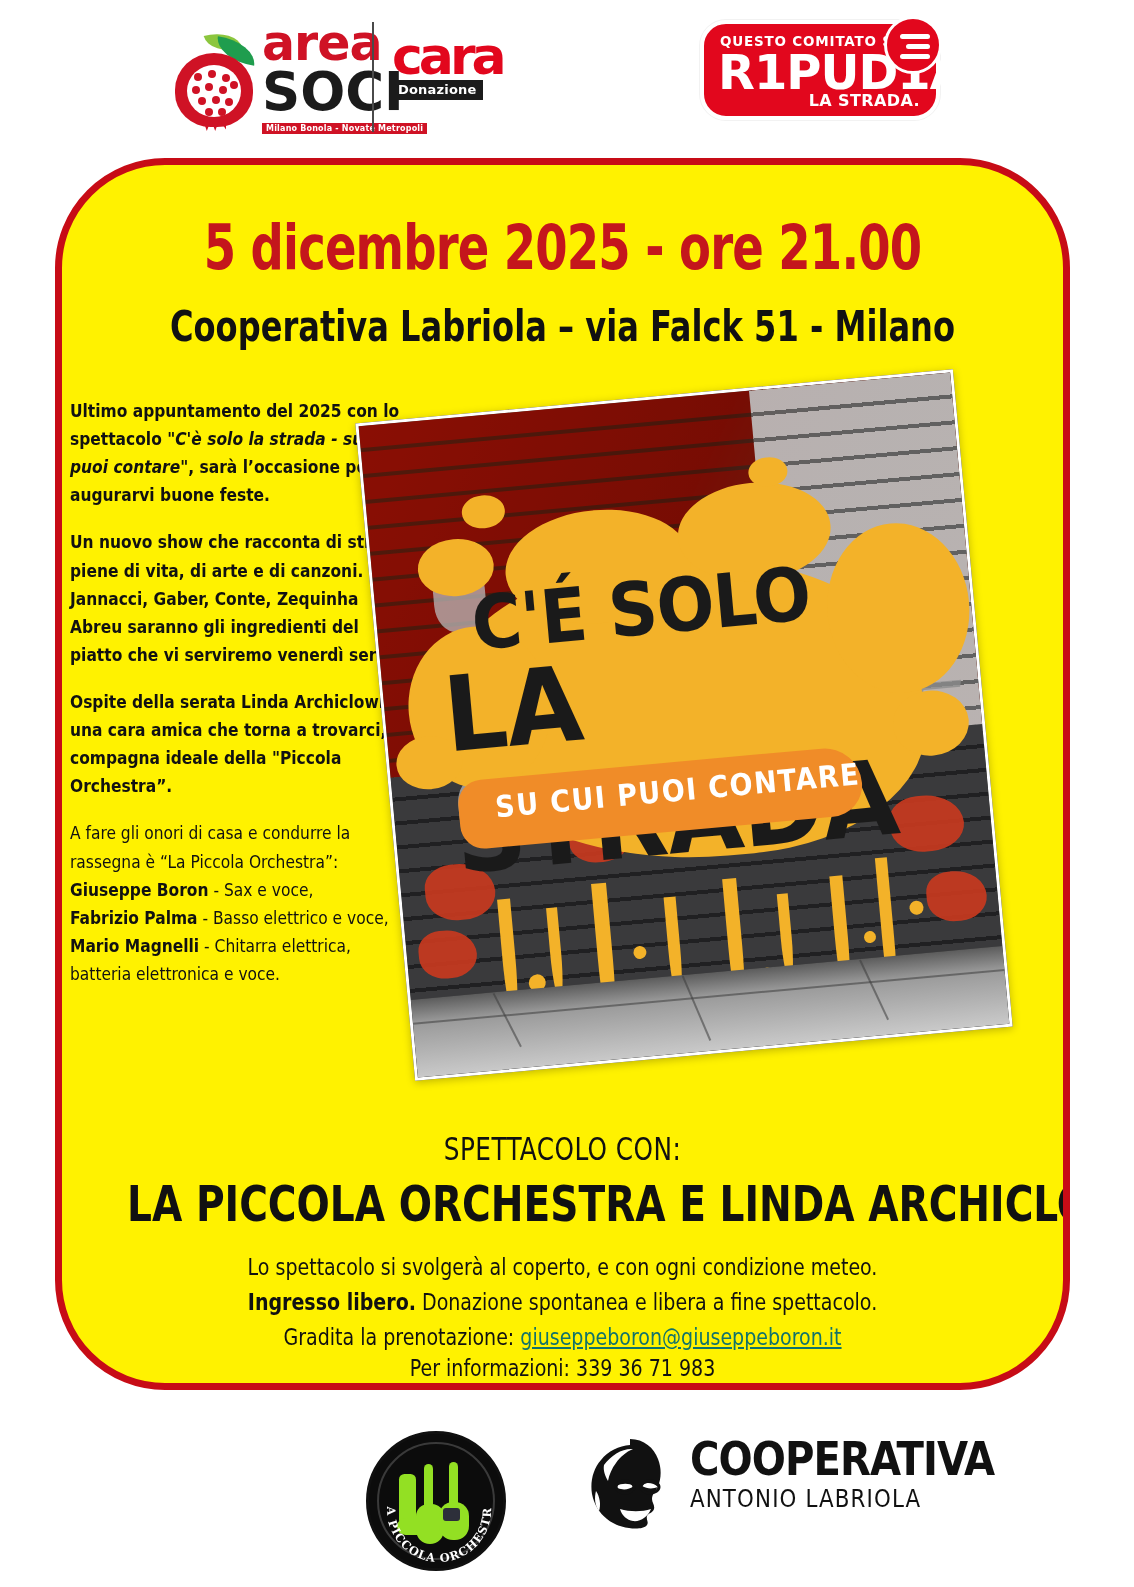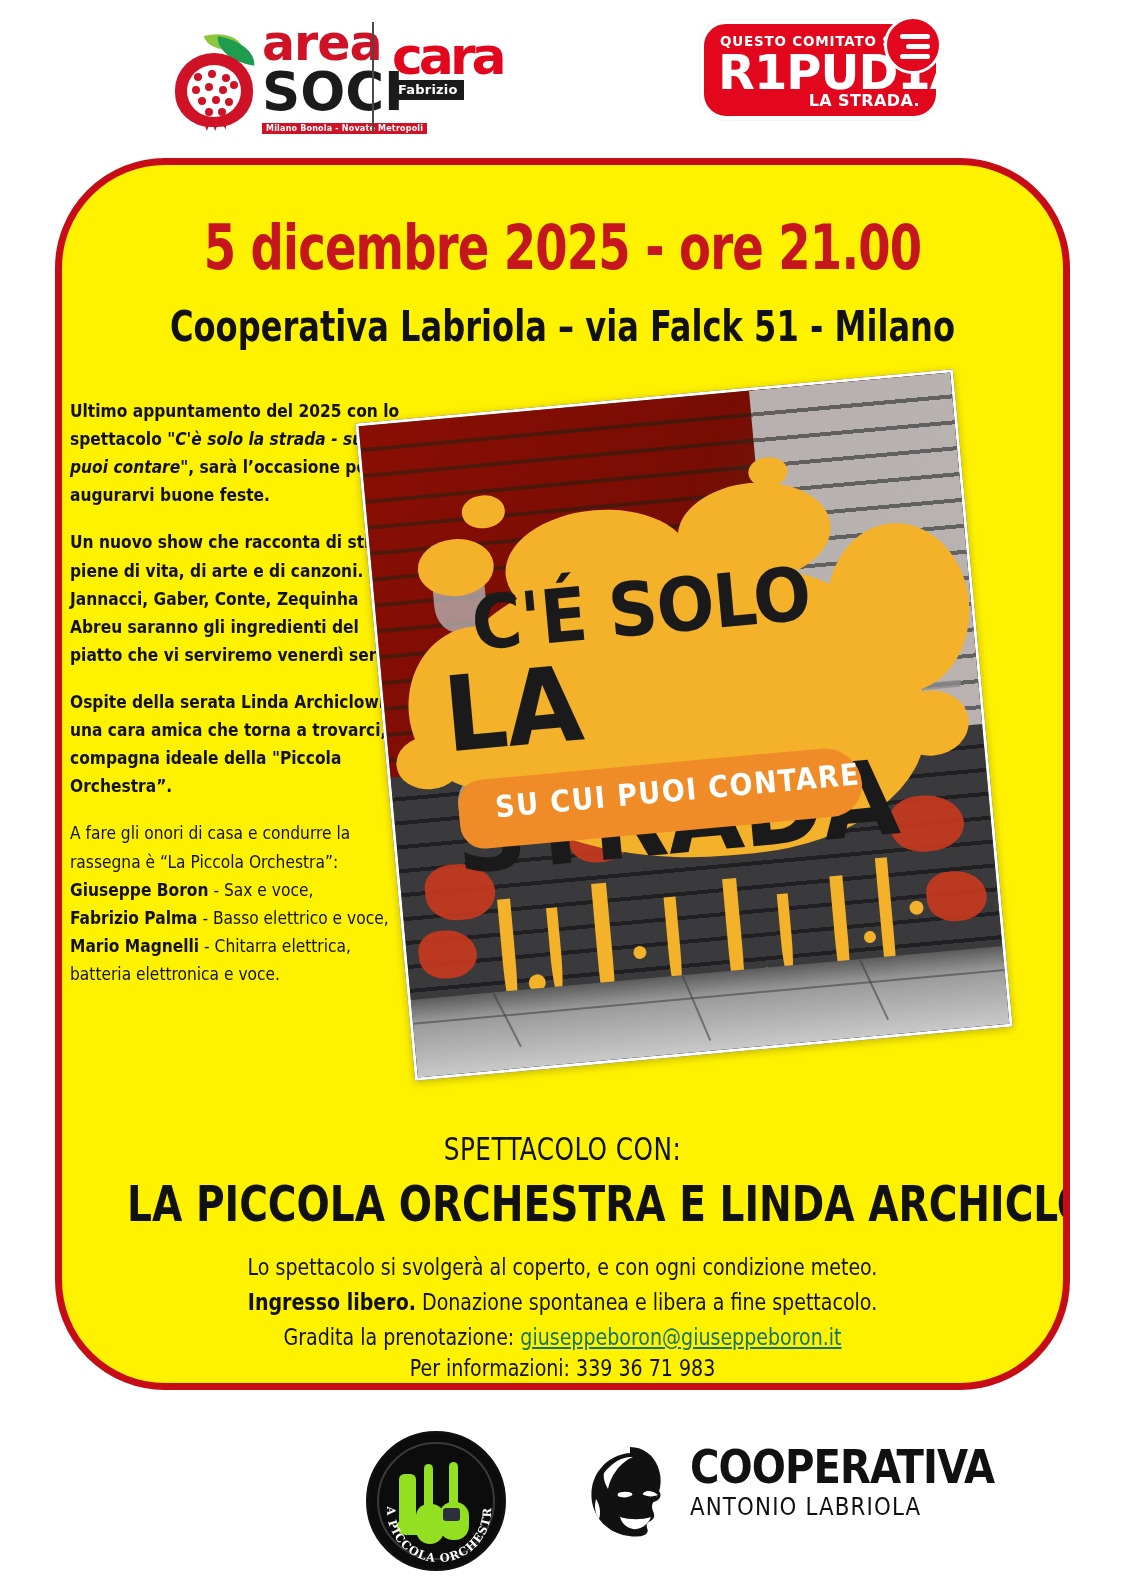--- a/index.html
+++ b/index.html
@@ -323,21 +323,21 @@
   }
   .po-curve text {
     fill: #ffffff; font-size: 11.5px; font-weight: 700;
     letter-spacing: 1px;
     font-family: "DejaVu Serif", serif;
   }
   .instr {
     position: absolute; background: #93e023; border-radius: 6px;
   }
   .coop-lab {
-    position: absolute; left: 562px; top: 12px;
+    position: absolute; left: 562px; top: 4px;
     width: 350px; height: 146px;
   }
   .marx-head {
     position: absolute; left: 6px; top: 12px;
     width: 120px; height: 120px;
   }
   .lab-words {
     position: absolute; left: 128px; top: 16px;
   }
   .lab-coop {
@@ -392,21 +392,21 @@
       <div class="as-area">area</div>
       <div class="as-soci">SOCI</div>
       <div class="as-sub">Milano Bonola - Novate Metropoli</div>
     </div>
   </div>
 
   <div class="logo-divider"></div>
 
   <div class="coop-logo">
     <div class="coop-word">cara</div>
-    <div class="coop-lomb">Fabrizio</div>
+    <div class="coop-lomb">Donazione</div>
   </div>
 
   <div class="ripudia">
     <div class="rip-top">QUESTO COMITATO SOCI</div>
     <div class="rip-main">R1PUD1A</div>
     <div class="rip-bot">LA STRADA.</div>
     <div class="rip-circle">
       <svg width="36" height="32" viewBox="0 0 36 32">
         <rect x="2" y="2" width="30" height="5" rx="2.5" fill="#ffffff"></rect>
         <rect x="8" y="12" width="24" height="5" rx="2.5" fill="#ffffff"></rect>

